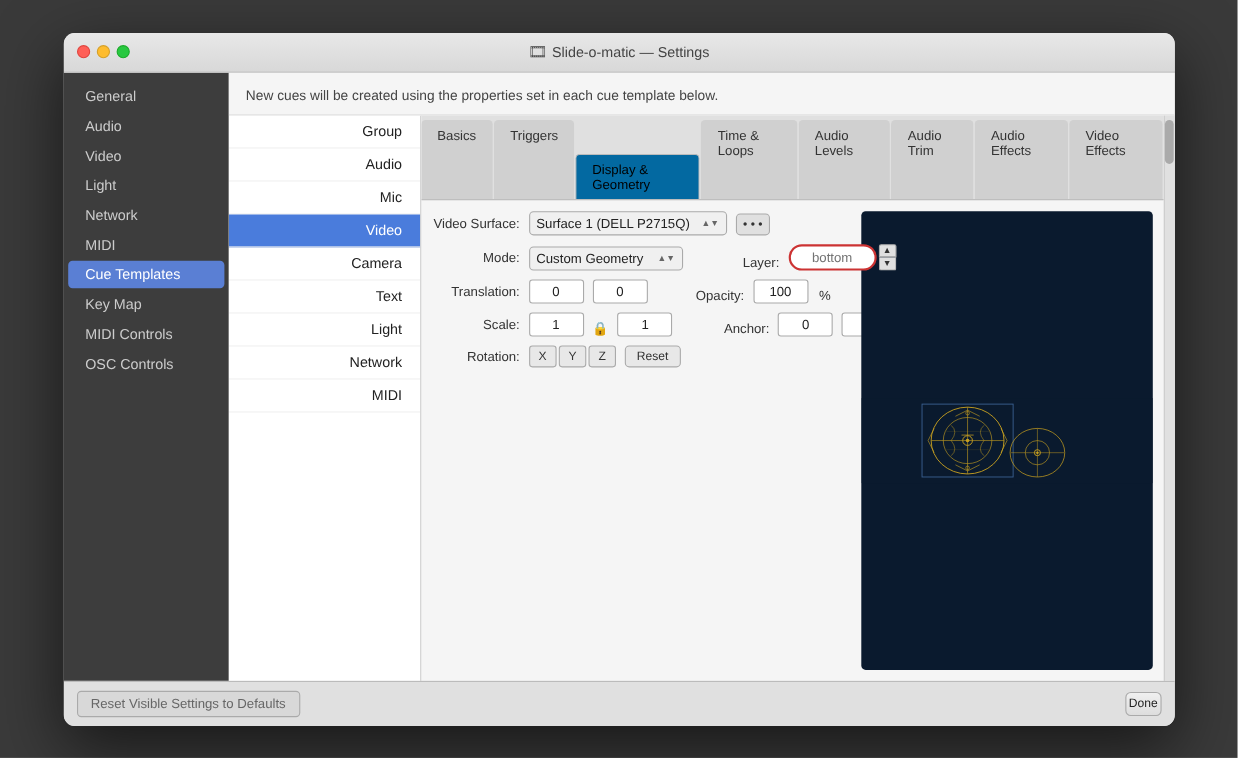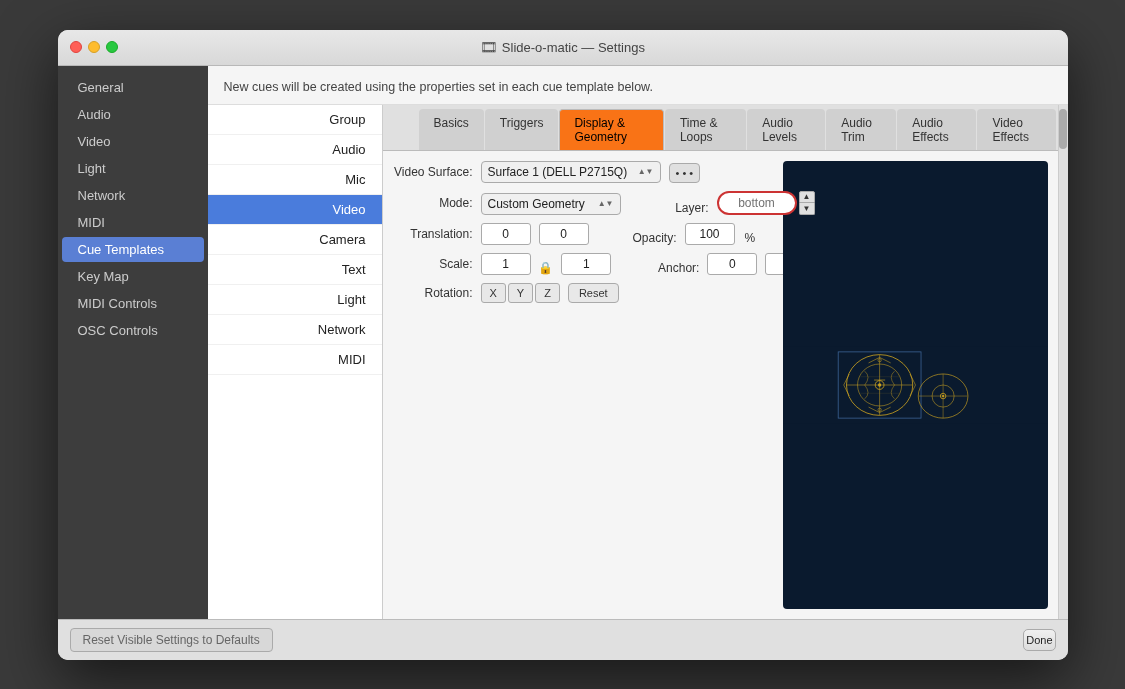--- a/index.html
+++ b/index.html
@@ -127,39 +127,39 @@
       display: flex;
       flex-direction: column;
       overflow: hidden;
     }
     .tabs-bar {
       display: flex;
       background: #e0e0e0;
       border-bottom: 1px solid #bbb;
       flex-shrink: 0;
       padding-top: 4px;
-      padding-left: 36px;
     }
     .tab {
       padding: 6px 14px;
       font-size: 12px;
       color: #333;
       cursor: pointer;
       border: 1px solid transparent;
       border-bottom: none;
       margin-right: 1px;
       background: #d0d0d0;
       border-radius: 4px 4px 0 0;
     }
     .tab.active {
-      background: #f97316;
+      background: #0369a1;
       border-color: #bbb;
       border-bottom-color: #f5f5f5;
       color: #000;
       font-weight: 500;
+      margin-top: 31px;
     }
     .tab-content {
       flex: 1;
       display: flex;
       overflow: hidden;
       padding: 10px;
       gap: 10px;
     }
     .settings-panel {
       flex: 1;

